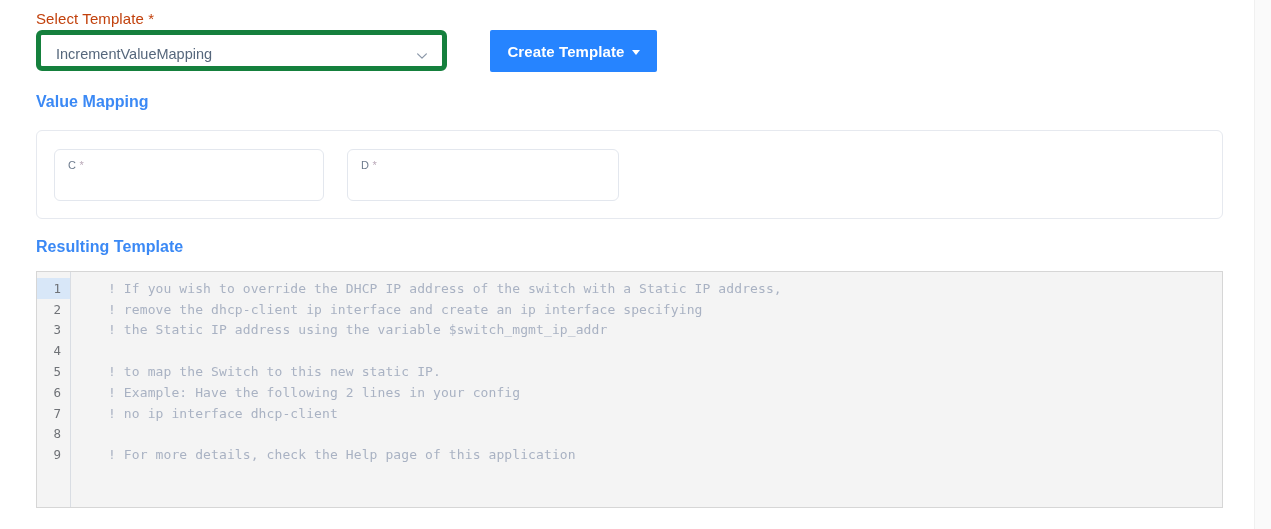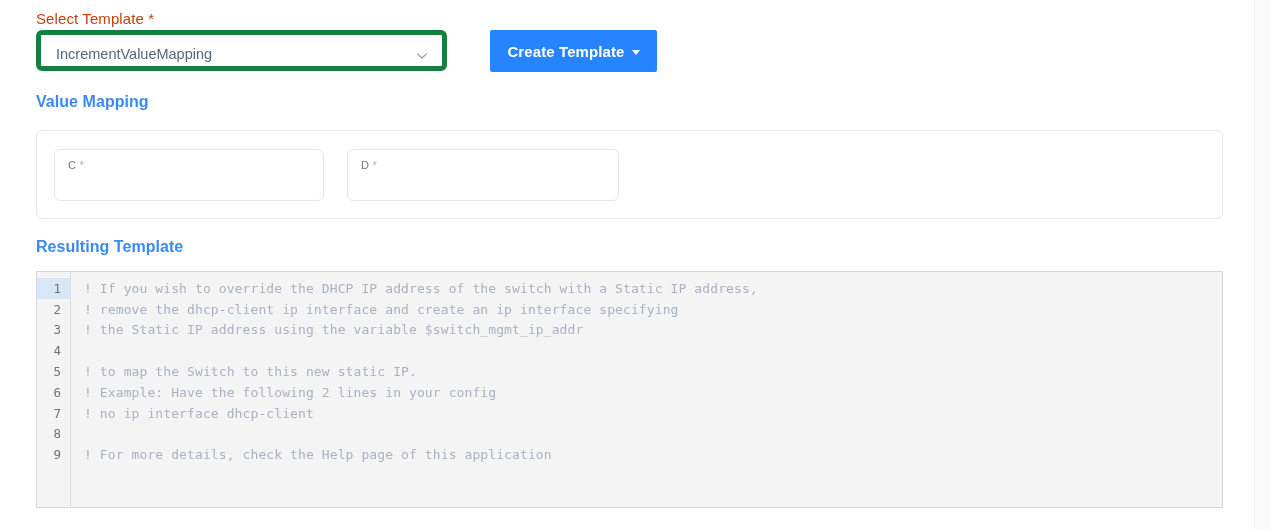--- a/index.html
+++ b/index.html
@@ -190,20 +190,21 @@
     display: flex;
     align-items: center;
     justify-content: flex-end;
   }
   .code-row.highlight .ln { background: #d8e7f8; }
   .code-row .codetext {
     padding-left: 14px;
     white-space: pre;
     color: #a9b2c3;
     letter-spacing: 0.1px;
+    margin-left: 24px;
   }
   .code-row.plain .codetext { color: #6f7680; }
   .code-lines {
     position: absolute;
     left: 0;
     top: 6px;
     right: 0;
   }
 </style>
 </head>

